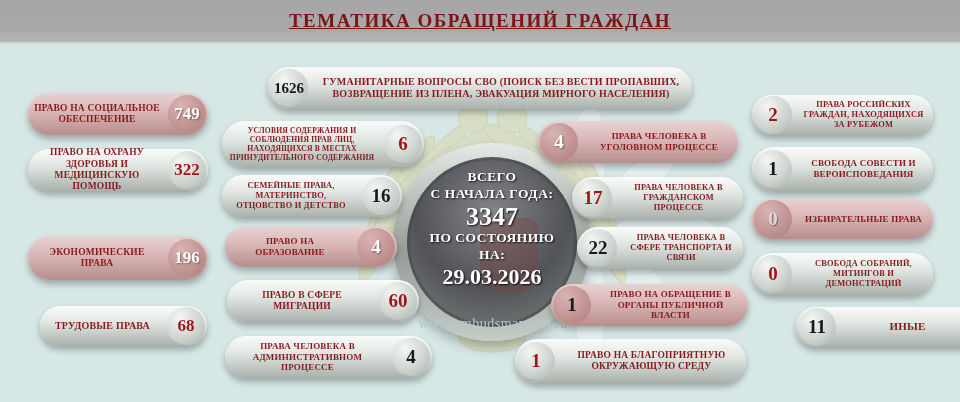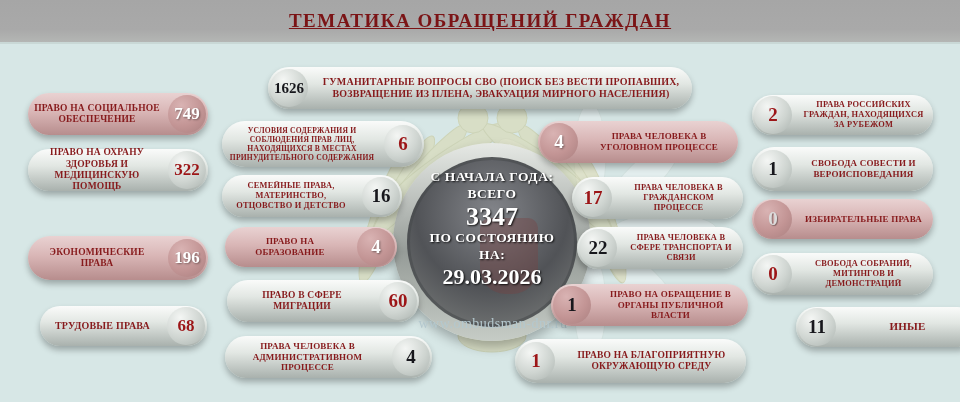--- a/index.html
+++ b/index.html
@@ -110,22 +110,22 @@
 
   <div class="titlebar">
     <h1>ТЕМАТИКА ОБРАЩЕНИЙ ГРАЖДАН</h1>
   </div>
 
   <div class="circle-outer">
     <div class="circle-inner">
       <div class="circle-shield"></div>
     </div>
     <div class="circle-text">
+      <div class="ct-s">ВСЕГО</div>
       <div class="ct-s">С НАЧАЛА ГОДА:</div>
-      <div class="ct-s">ВСЕГО</div>
       <div class="ct-total">3347</div>
       <div class="ct-s">ПО СОСТОЯНИЮ</div>
       <div class="ct-s">НА:</div>
       <div class="ct-date">29.03.2026</div>
     </div>
   </div>
   <div class="watermark">www.ombudsman-dnr.ru</div>
 
   <div class="pill silver" style="left:268px;top:67px;width:424px;height:42px;">
     <span class="pnum nb n15">1626</span>

